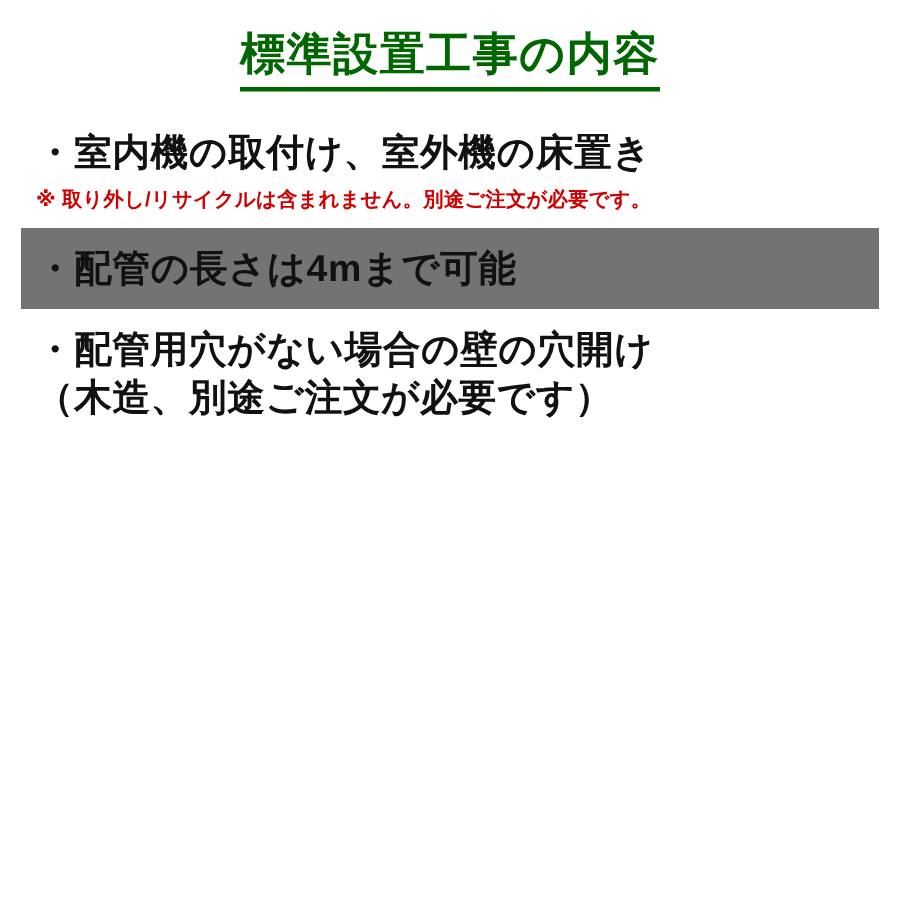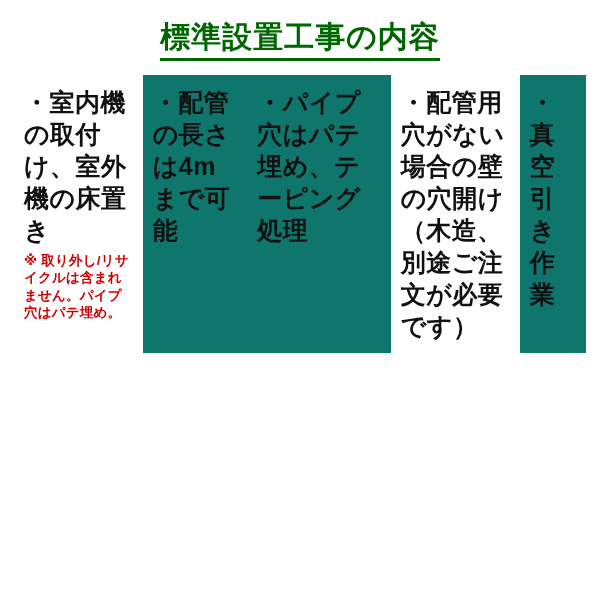--- a/index.html
+++ b/index.html
@@ -30,28 +30,28 @@
     font-size: 30px;
     font-weight: bold;
     color: #006600;
     letter-spacing: 1px;
     border-bottom: 3px solid #006600;
     padding-bottom: 3px;
     line-height: 1.15;
   }
   .list {
     display: flex;
-    flex-direction: row;
+    flex-direction: column;
   }
   .row {
     padding: 11px 8px 11px 10px;
     box-sizing: border-box;
   }
   .row.alt {
-    background: #0f766e;
+    background: #737373;
   }
   .row.plain {
     background: #ffffff;
   }
   .row-main {
     font-size: 25px;
     font-weight: bold;
     color: #111111;
     line-height: 1.28;
     letter-spacing: 0.5px;
@@ -72,35 +72,29 @@
 <div class="page">
 
   <div class="title-wrap">
     <span class="title">標準設置工事の内容</span>
   </div>
 
   <div class="list">
 
     <div class="row plain">
       <div class="row-main">・室内機の取付け、室外機の床置き</div>
-      <div class="row-note">※ 取り外し/リサイクルは含まれません。パイプ穴はパテ埋め。</div>
+      <div class="row-note">※ 取り外し/リサイクルは含まれません。別途ご注文が必要です。</div>
     </div>
 
     <div class="row alt">
       <div class="row-main">・配管の長さは4mまで可能</div>
     </div>
 
 
-    <div class="row alt">
-      <div class="row-main">・パイプ穴はパテ埋め、テーピング処理</div>
-    </div>
 
     <div class="row plain">
       <div class="row-main">・配管用穴がない場合の壁の穴開け
 （木造、別途ご注文が必要です）</div>
     </div>
 
-    <div class="row alt">
-      <div class="row-main">・真空引き作業</div>
-    </div>
 
   </div>
 </div>
 
 </body></html>

